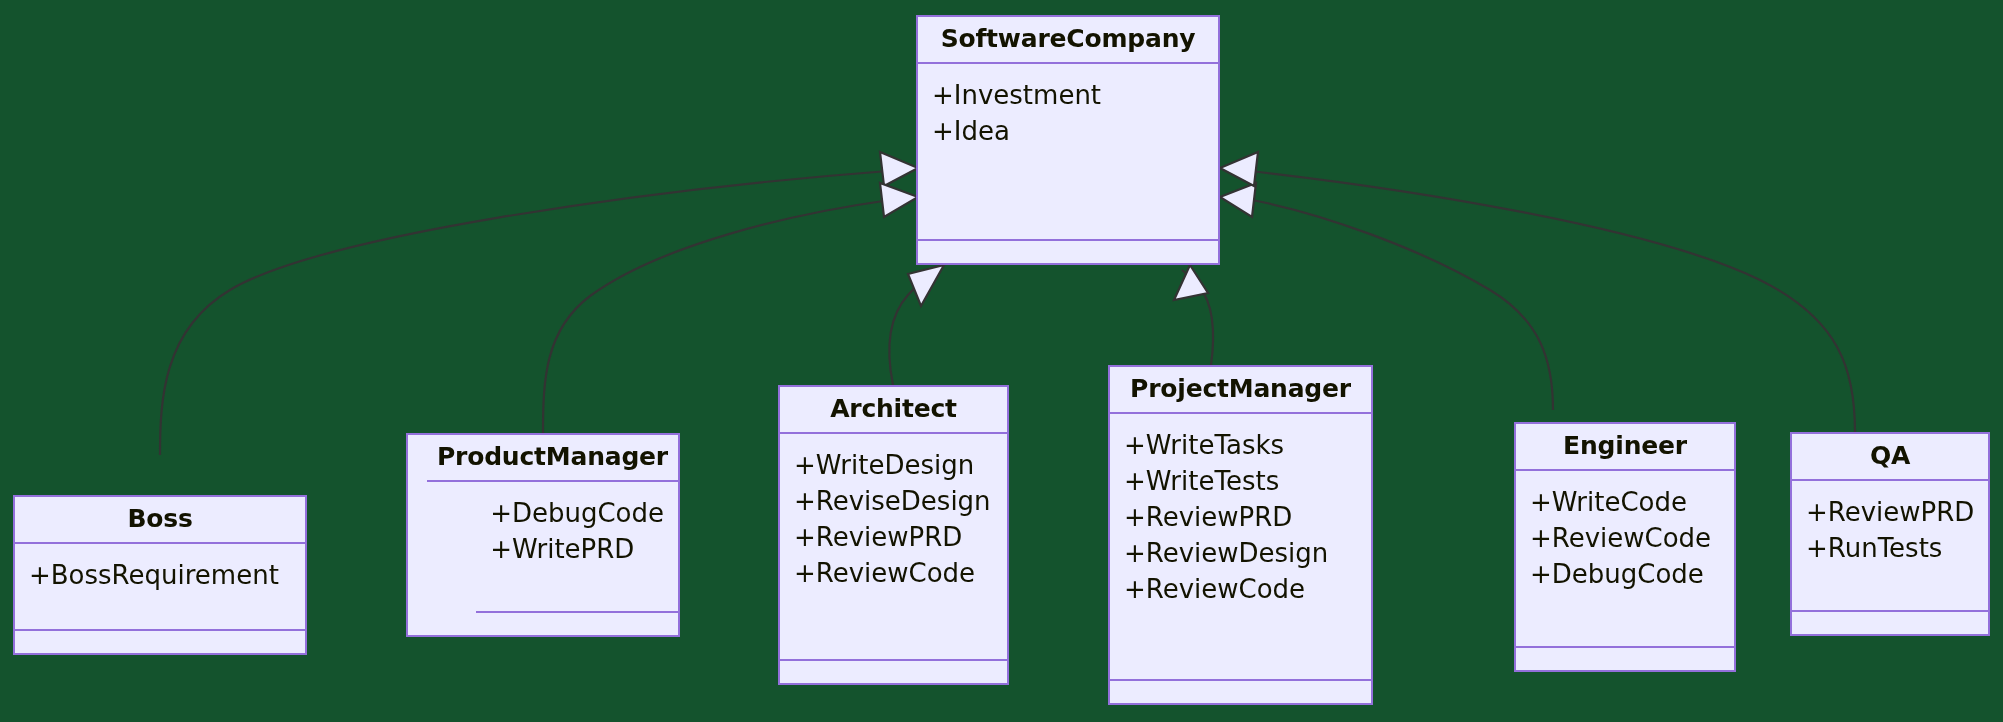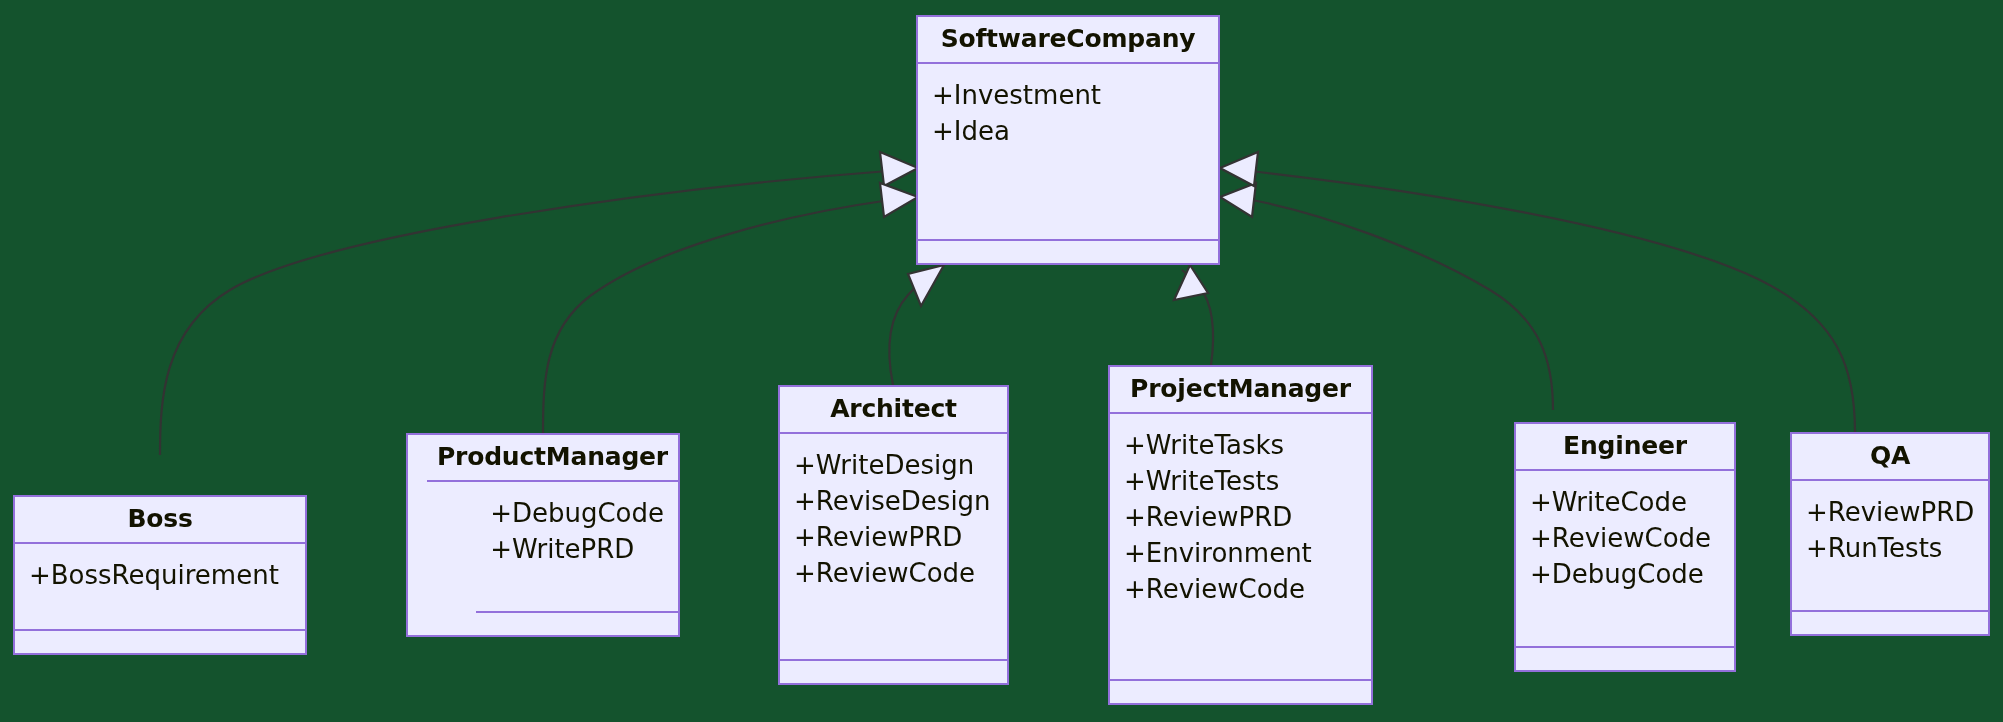--- a/index.html
+++ b/index.html
@@ -127,21 +127,21 @@
     </div>
     <div class="uml-methods"></div>
   </div>
 
   <div class="uml-class" style="left:1108px; top:365px; width:265px; height:340px;">
     <div class="uml-title">ProjectManager</div>
     <div class="uml-attrs">
       <div class="uml-attr">+WriteTasks</div>
       <div class="uml-attr">+WriteTests</div>
       <div class="uml-attr">+ReviewPRD</div>
-      <div class="uml-attr">+Environment</div>
+      <div class="uml-attr">+ReviewDesign</div>
       <div class="uml-attr">+ReviewCode</div>
     </div>
     <div class="uml-methods"></div>
   </div>
 
   <div class="uml-class" style="left:1514px; top:410px; width:222px; height:250px;margin-top:12px;">
     <div class="uml-title">Engineer</div>
     <div class="uml-attrs">
       <div class="uml-attr">+WriteCode</div>
       <div class="uml-attr">+ReviewCode</div>

